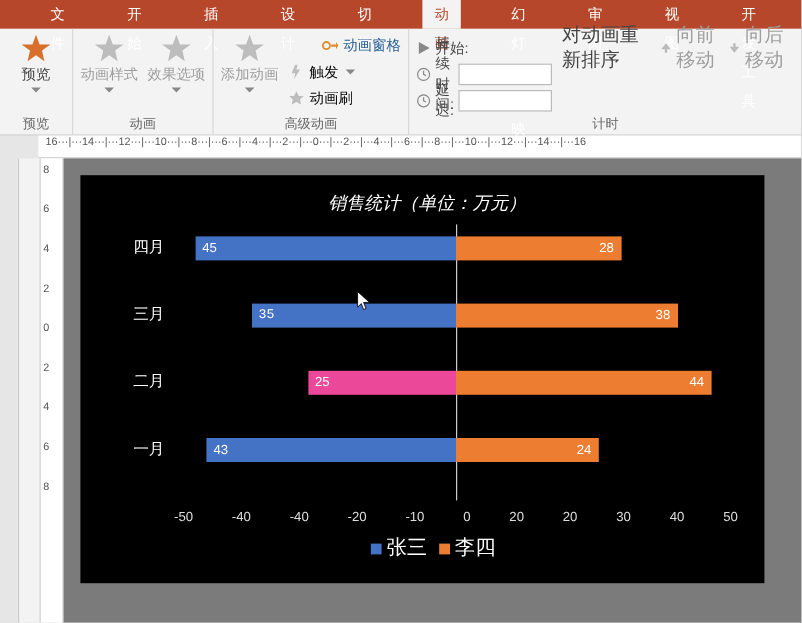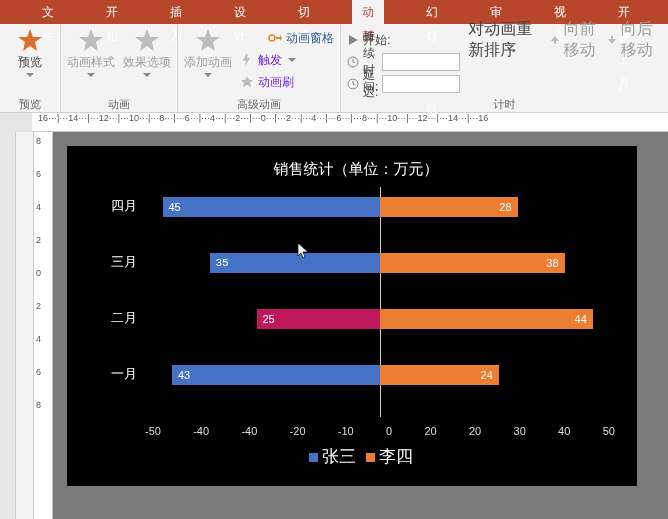--- a/index.html
+++ b/index.html
@@ -15,41 +15,41 @@
   .ribbon{display:flex;height:88px;background:#f3f3f3;border-bottom:1px solid #d0d0d0;}
   .group{display:flex;flex-direction:column;align-items:center;justify-content:space-between;padding:2px 6px 0;border-right:1px solid #d8d8d8;}
   .group-content{flex:1;display:flex;align-items:flex-start;gap:8px;padding-top:2px;}
   .group-label{font-size:11px;color:#666;height:16px;line-height:16px;}
   .bigbtn{display:flex;flex-direction:column;align-items:center;width:48px;cursor:pointer;color:#9e9e9e;}
   .bigbtn.enabled{color:#444;}
   .bigbtn .ico{width:28px;height:24px;display:flex;align-items:center;justify-content:center;}
   .bigbtn .lbl{font-size:12px;margin-top:2px;text-align:center;}
   .dropcaret{width:0;height:0;border-left:4px solid transparent;border-right:4px solid transparent;border-top:4px solid #888;margin-top:2px;}
   .smallcol{display:flex;flex-direction:column;gap:2px;}
-  .smallbtn{display:flex;align-items:center;gap:4px;color:#6d28d9;height:20px;cursor:pointer;font-size:12px;}
+  .smallbtn{display:flex;align-items:center;gap:4px;color:#000000;height:20px;cursor:pointer;font-size:12px;}
   .smallbtn.enabled{color:#2a6099;padding-left:28px;}
   .timing{display:flex;flex-direction:column;gap:2px;padding-top:2px;}
   .trow{display:flex;align-items:center;gap:4px;height:20px;font-size:12px;color:#444;}
   .trow input{width:72px;height:16px;border:1px solid #bbb;font-size:11px;padding:0 2px;}
   .trow .sel{width:72px;height:18px;border:1px solid #bbb;background:#fff;display:flex;align-items:center;justify-content:space-between;padding:0 4px;}
   .trow .sel .car{width:0;height:0;border-left:3px solid transparent;border-right:3px solid transparent;border-top:4px solid #666;}
   .reorder{display:flex;flex-direction:row;gap:2px;padding-top:2px;font-size:16px;}
   .reorder .row{display:flex;align-items:center;gap:4px;color:#9e9e9e;height:20px;}
   
   .ruler-h{height:18px;background:#fff;border-bottom:1px solid #ccc;position:relative;margin-left:32px;overflow:hidden;}
   .ruler-h .ticks{position:absolute;left:6px;top:0;right:0;font-size:9px;color:#555;letter-spacing:0;}
   .workspace{display:flex;height:calc(519px - 24px - 88px - 18px);}
   .leftcol{width:15px;background:#e6e6e6;border-right:1px solid #ccc;}
   .thumbpane{width:17px;background:#f3f3f3;border-right:1px solid #ccc;}
   .ruler-v{width:18px;background:#fff;border-right:1px solid #ccc;position:relative;}
   .ruler-v .vlabels{position:absolute;top:4px;left:2px;font-size:9px;color:#555;display:flex;flex-direction:column;gap:23px;}
   .slidewrap{flex:1;background:#7b7b7b;position:relative;overflow:hidden;display:flex;align-items:flex-start;justify-content:flex-start;padding:14px 0 0 14px;}
   .slide{width:570px;height:340px;background:#000;position:relative;}
   .chart{position:absolute;left:22px;top:14px;right:14px;bottom:14px;color:#fff;font-size:12px;}
-  .ctitle{text-align:center;font-size:15px;margin-bottom:8px;}
+  .ctitle{text-align:center;font-size:15px;margin-bottom:8px;font-style:italic;}
   .plotarea{position:relative;height:230px;margin-left:56px;margin-right:8px;}
   .axis-zero{position:absolute;left:50%;top:0;bottom:0;width:1px;background:#ccc;}
   .barrow{position:absolute;left:0;right:0;height:20px;}
   .catlabel{position:absolute;left:-48px;top:0;width:40px;text-align:right;font-size:13px;}
   .bar{position:absolute;top:0;height:20px;display:flex;align-items:center;font-size:11px;color:#fff;}
   .bar.neg{right:50%;justify-content:flex-start;padding-left:6px;background:#4472c4;}
   .bar.pos{left:50%;justify-content:flex-end;padding-right:6px;background:#ed7d31;}
   .xaxis{position:absolute;bottom:-20px;left:0;right:0;display:flex;justify-content:space-between;font-size:11px;color:#ddd;}
   .legend{text-align:center;margin-top:28px;font-size:17px;color:#fff;}
   .legbox{display:inline-block;width:9px;height:9px;margin:0 4px 0 10px;}
@@ -269,21 +269,21 @@
                 <div class="bar neg" style="width: 45%; background: rgb(68, 114, 196);">45</div>
                 <div class="bar pos" style="width: 28%; background: rgb(237, 125, 49);">28</div>
               </div>
               <div class="barrow" style="top: 66px;">
                 <div class="catlabel">三月</div>
                 <div class="bar neg" style="width: 35%; background: rgb(68, 114, 196); font-family: Liberation Mono, monospace;">35</div>
                 <div class="bar pos" style="width: 38%; background: rgb(237, 125, 49);">38</div>
               </div>
               <div class="barrow" style="top: 122px;">
                 <div class="catlabel">二月</div>
-                <div class="bar neg" style="width: 25%; background: #be185d;">25</div>
+                <div class="bar neg" style="width: 25%; background: #ec4899;">25</div>
                 <div class="bar pos" style="width: 44%; background: rgb(237, 125, 49);">44</div>
               </div>
               <div class="barrow" style="top: 178px;">
                 <div class="catlabel">一月</div>
                 <div class="bar neg" style="width: 43%; background: rgb(68, 114, 196);">43</div>
                 <div class="bar pos" style="width: 24%; background: rgb(237, 125, 49);">24</div>
               </div>
             </div>
         <div class="legend" id="legend"><span class="legbox" style="background: rgb(68, 114, 196);"></span><span>张三</span><span class="legbox" style="background: rgb(237, 125, 49);"></span><span>李四</span></div>
       </div>

